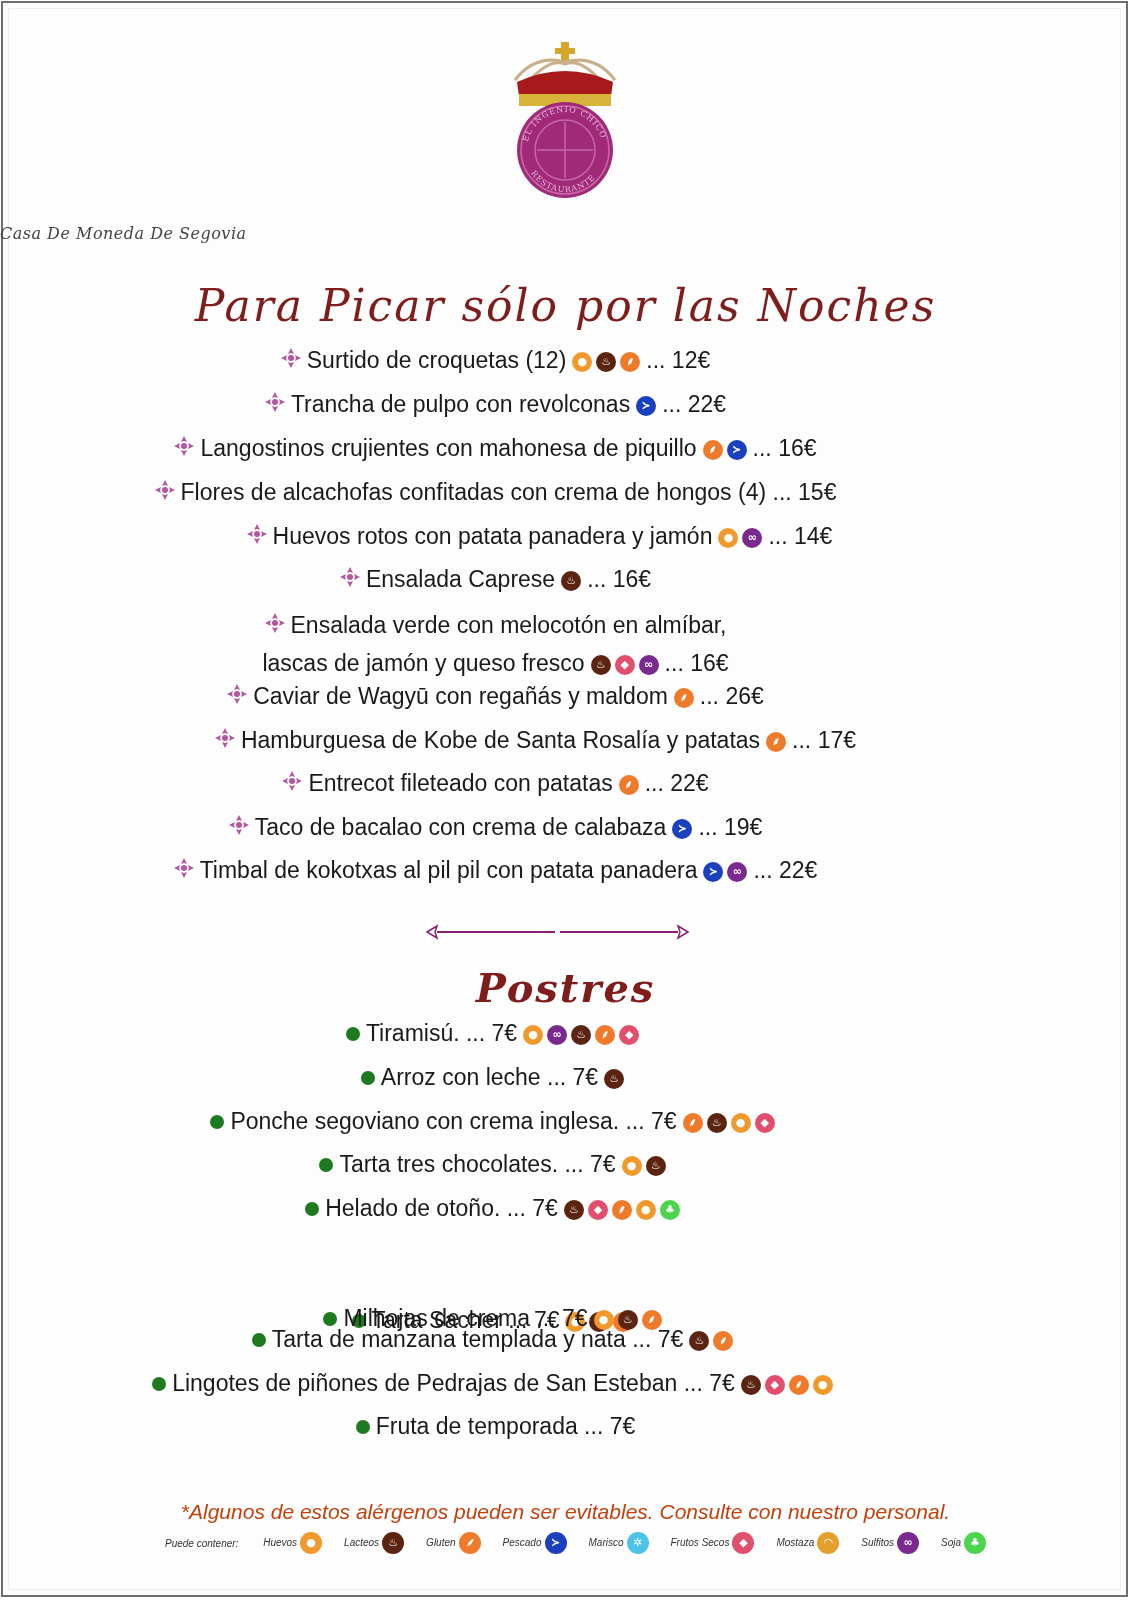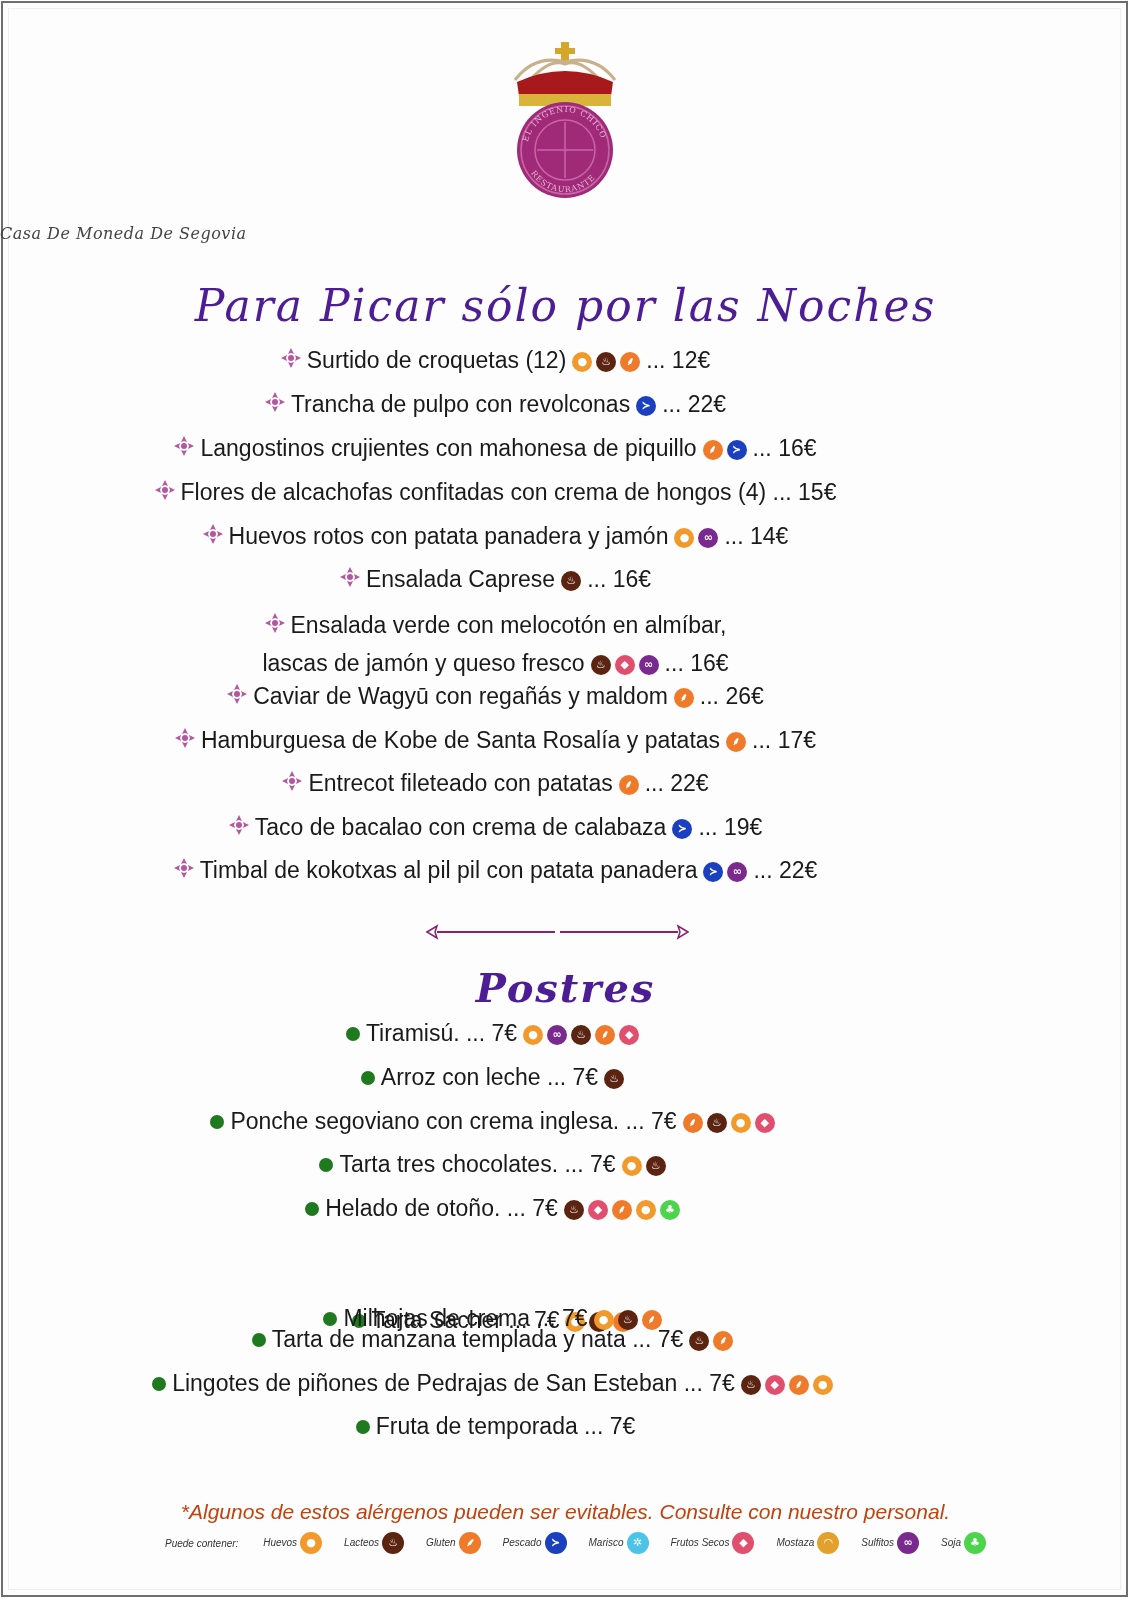--- a/index.html
+++ b/index.html
@@ -5,21 +5,21 @@
   html, body { margin: 0; padding: 0; background: #ffffff; }
   body { width: 1131px; height: 1600px; position: relative; overflow: hidden; font-family: "DejaVu Sans", sans-serif; }
   .frame { position: absolute; left: 1px; top: 1px; width: 1127px; height: 1596px; border: 2px solid #6e6e6e; background: #fdfdfd; box-sizing: border-box; }
   .frame-inner { position: absolute; left: 5px; top: 5px; right: 5px; bottom: 5px; border: 1px solid #eeeeee; }
 
   
   .logo { position: absolute; left: 505px; top: 40px; width: 120px; height: 160px; }
   .tagline { position: absolute; left: 0; width: 1131px; top: 224px; text-align: left; font-family: "DejaVu Serif", serif; font-style: italic; font-size: 16px; color: #444; letter-spacing: 0.5px; }
 
   
-  .section-title { position: absolute; left: 0; width: 1131px; text-align: center; font-family: "DejaVu Serif", serif; font-style: italic; color: #4c1d95; font-weight: normal; letter-spacing: 2px; }
+  .section-title { position: absolute; left: 0; width: 1131px; text-align: center; font-family: "DejaVu Serif", serif; font-style: italic; color: #7f1d1d; font-weight: normal; letter-spacing: 2px; }
   .title-1 { top: 280px; font-size: 44px; }
   .title-2 { top: 964px; font-size: 40px; font-weight: bold; }
 
   
   .row { position: absolute; left: 0; width: 991px; text-align: center; font-family: "Liberation Sans", sans-serif; font-size: 23px; color: #1a1a1a; white-space: nowrap; line-height: 28px; }
   .row .bullet { display: inline-block; vertical-align: middle; margin-right: 6px; }
   .row .txt { vertical-align: middle; }
   .row .icons { display: inline-block; vertical-align: middle; margin: 0 4px; }
   .row .price { vertical-align: middle; }
 
@@ -116,21 +116,21 @@
           </svg></span></span><span class="txt">Langostinos crujientes con mahonesa de piquillo</span><span class="icons"><span class="al al-gluten">⸙</span><span class="al al-pescado">≻</span></span><span class="price">... 16€</span></div>
     <div class="row" style="top: 476px;"><span class="bullet"><span class="cross"><svg viewBox="0 0 20 20">
             <g fill="#b5579f">
               <circle cx="10" cy="10" r="3"></circle>
               <path d="M10 0 L13 6 L10 5 L7 6 Z"></path>
               <path d="M10 20 L13 14 L10 15 L7 14 Z"></path>
               <path d="M0 10 L6 7 L5 10 L6 13 Z"></path>
               <path d="M20 10 L14 7 L15 10 L14 13 Z"></path>
             </g>
           </svg></span></span><span class="txt">Flores de alcachofas confitadas con crema de hongos (4)</span> <span class="price">... 15€</span></div>
-    <div class="row" style="top: 520px;"><span class="bullet"><span class="cross"><svg viewBox="0 0 20 20">
+    <div class="row" style="top: 520px; padding-left: 44px;"><span class="bullet"><span class="cross"><svg viewBox="0 0 20 20">
             <g fill="#b5579f">
               <circle cx="10" cy="10" r="3"></circle>
               <path d="M10 0 L13 6 L10 5 L7 6 Z"></path>
               <path d="M10 20 L13 14 L10 15 L7 14 Z"></path>
               <path d="M0 10 L6 7 L5 10 L6 13 Z"></path>
               <path d="M20 10 L14 7 L15 10 L14 13 Z"></path>
             </g>
           </svg></span></span><span class="txt">Huevos rotos con patata panadera y jamón</span><span class="icons"><span class="al al-huevos">●</span><span class="al al-sulfitos">∞</span></span><span class="price">... 14€</span></div>
     <div class="row" style="top: 563px;"><span class="bullet"><span class="cross"><svg viewBox="0 0 20 20">
             <g fill="#b5579f">
@@ -152,21 +152,21 @@
           </svg></span></span><span class="txt">Ensalada verde con melocotón en almíbar,</span><br><span class="txt">lascas de jamón y queso fresco</span><span class="icons"><span class="al al-lacteos">♨</span><span class="al al-frutos">◆</span><span class="al al-sulfitos">∞</span></span><span class="price">... 16€</span></div>
     <div class="row" style="top: 680px;"><span class="bullet"><span class="cross"><svg viewBox="0 0 20 20">
             <g fill="#b5579f">
               <circle cx="10" cy="10" r="3"></circle>
               <path d="M10 0 L13 6 L10 5 L7 6 Z"></path>
               <path d="M10 20 L13 14 L10 15 L7 14 Z"></path>
               <path d="M0 10 L6 7 L5 10 L6 13 Z"></path>
               <path d="M20 10 L14 7 L15 10 L14 13 Z"></path>
             </g>
           </svg></span></span><span class="txt">Caviar de Wagyū con regañás y maldom</span><span class="icons"><span class="al al-gluten">⸙</span></span><span class="price">... 26€</span></div>
-    <div class="row" style="top: 724px;"><span class="bullet"><span class="cross"><svg viewBox="0 0 20 20">
+    <div class="row" style="top: 724px; margin-left: 40px;"><span class="bullet"><span class="cross"><svg viewBox="0 0 20 20">
             <g fill="#b5579f">
               <circle cx="10" cy="10" r="3"></circle>
               <path d="M10 0 L13 6 L10 5 L7 6 Z"></path>
               <path d="M10 20 L13 14 L10 15 L7 14 Z"></path>
               <path d="M0 10 L6 7 L5 10 L6 13 Z"></path>
               <path d="M20 10 L14 7 L15 10 L14 13 Z"></path>
             </g>
           </svg></span></span><span class="txt">Hamburguesa de Kobe de Santa Rosalía y patatas</span><span class="icons"><span class="al al-gluten">⸙</span></span><span class="price">... 17€</span></div>
     <div class="row" style="top: 767px;"><span class="bullet"><span class="cross"><svg viewBox="0 0 20 20">
             <g fill="#b5579f">

